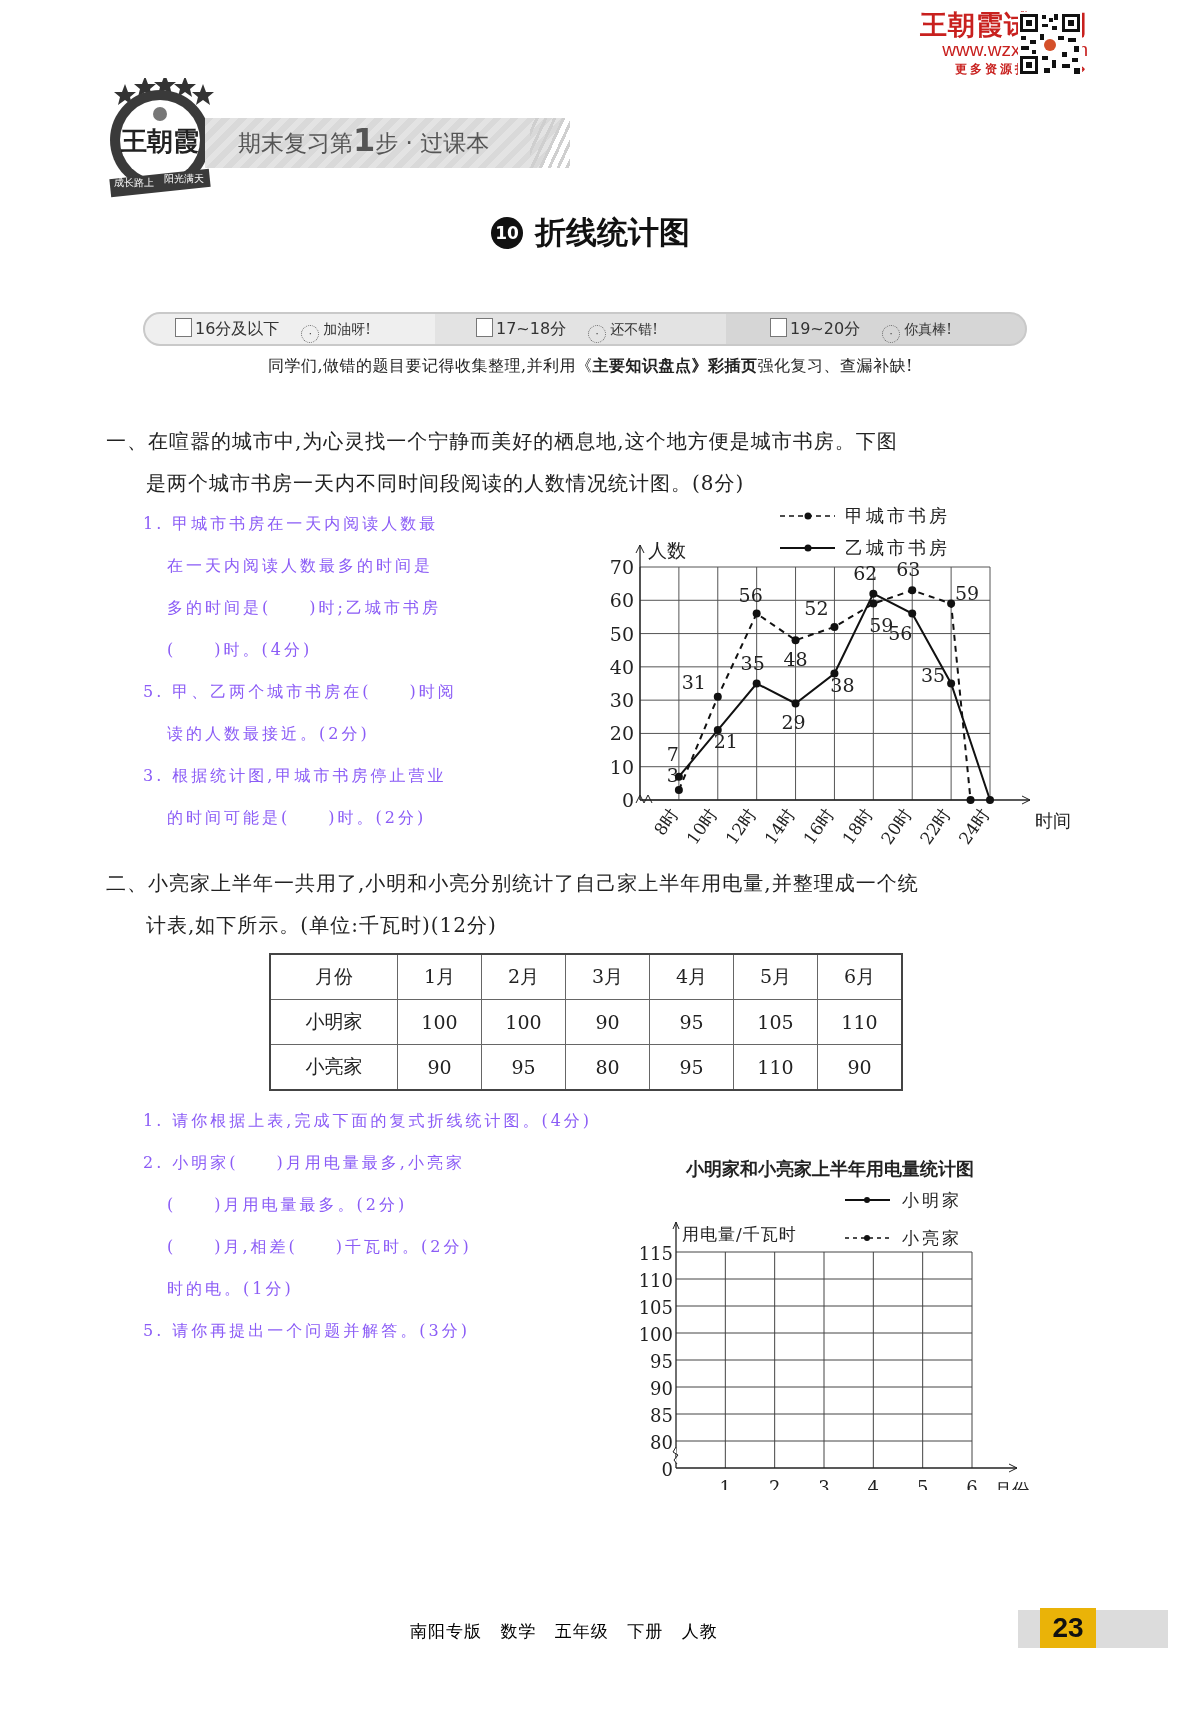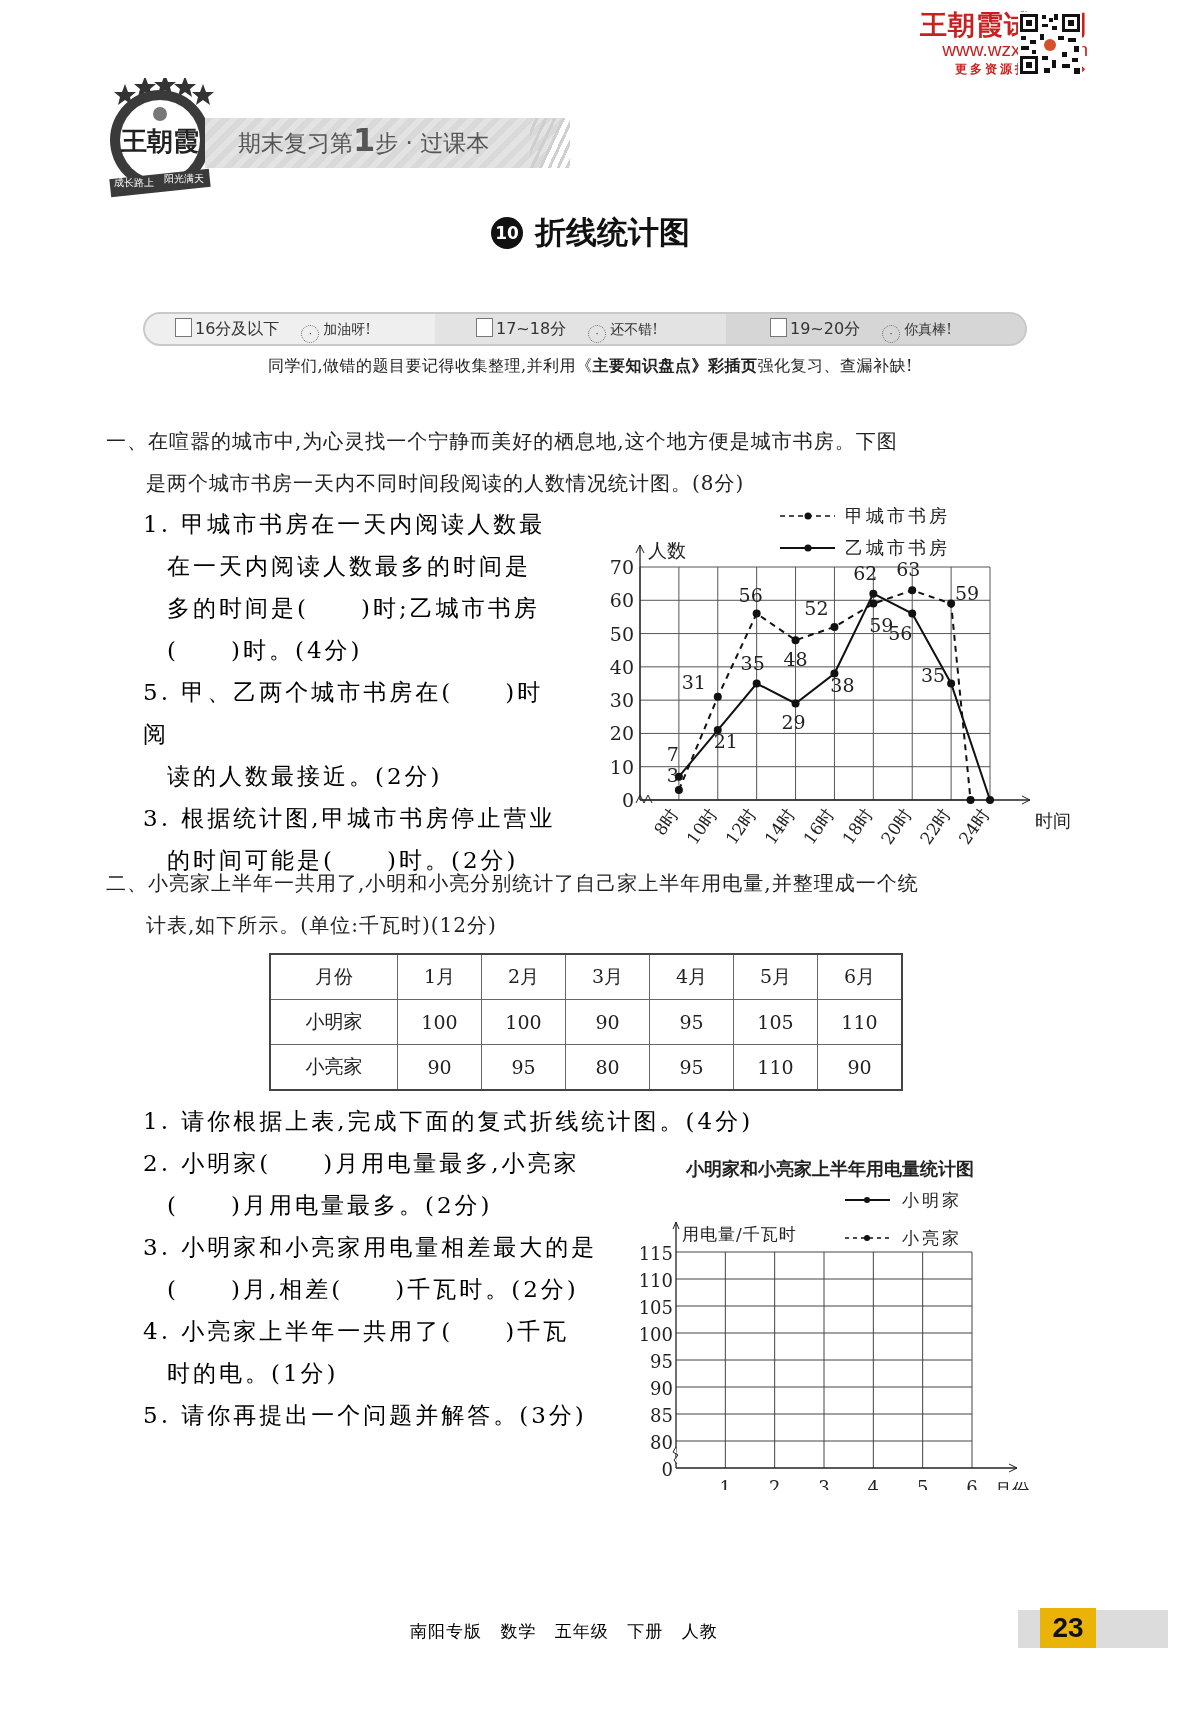--- a/index.html
+++ b/index.html
@@ -32,21 +32,21 @@
   .rating { left: 143px; top: 312px; width: 884px; height: 34px; border: 2px solid #c9c9c9; border-radius: 18px;
             background: linear-gradient(90deg, #efefef 0 33%, #e3e3e3 33% 66%, #d6d6d6 66% 100%); box-sizing: border-box; }
   .rating-item { top: 318px; font-family: "DejaVu Sans", sans-serif; font-size: 16px; color: #333; line-height: 22px; }
   .chk { display: inline-block; width: 15px; height: 17px; border: 1px solid #777; background: #fff; vertical-align: -3px; margin-right: 3px; }
   .face { display: inline-block; width: 16px; height: 16px; border: 1px dotted #666; border-radius: 50%; vertical-align: -3px; margin: 0 4px 0 22px; font-size: 10px; line-height: 16px; text-align: center; }
   .rating-msg { font-family: "DejaVu Serif", serif; font-size: 14px; }
   .tip { left: 0; width: 1181px; top: 356px; text-align: center; font-size: 16px; color: #222; letter-spacing: 0.5px; }
   .tip b { font-family: Liberation Sans, sans-serif; }
   
   .sec { font-size: 20px; line-height: 42px; letter-spacing: 1px; color: #222; }
-  .q { font-size: 23px; line-height: 42px; letter-spacing: 3px; color: #000000; }
+  .q { font-size: 16px; line-height: 42px; letter-spacing: 3px; color: #8b5cf6; }
   
   table.usage { position: absolute; left: 269px; top: 953px; border-collapse: collapse; font-size: 19px; }
   table.usage td { border: 1.5px solid #666; height: 44px; text-align: center; padding: 0; }
   table.usage { border: 2px solid #444; }
   
   .footer { left: 410px; top: 1620px; font-size: 17px; color: #000000; word-spacing: 12px; letter-spacing: 1px; }
   .pagebox { left: 1018px; top: 1610px; width: 150px; height: 38px; background: #dcdcdc; }
   .pagenum { left: 1040px; top: 1608px; width: 56px; height: 40px; background: #eab308; font-family: "Liberation Sans", sans-serif; font-weight: bold; font-size: 28px; text-align: center; line-height: 40px; color: #111; }
   svg text { font-family: "DejaVu Serif", "Liberation Serif", serif; }
 </style>
@@ -283,23 +283,21 @@
     <td>110</td>
     <td>90</td>
   </tr>
 </tbody>
   </table>
 
 <div class="abs q" style="left:143px; top:1100px; width:470px;">
   <div style="white-space:nowrap">1. 请你根据上表,完成下面的复式折线统计图。(4分)</div>
   <div>2. 小明家(　　)月用电量最多,小亮家</div>
   <div style="padding-left:24px">(　　)月用电量最多。(2分)</div>
-  <div>3. 小明家和小亮家用电量相差最大的是</div>
   <div style="padding-left:24px">(　　)月,相差(　　)千瓦时。(2分)</div>
-  <div>4. 小亮家上半年一共用了(　　)千瓦</div>
   <div style="padding-left:24px">时的电。(1分)</div>
   <div>5. 请你再提出一个问题并解答。(3分)</div>
 </div>
 
 <svg id="chart2" class="abs" style="left:600px; top:1150px;" width="460" height="340">
     <text x="230" y="25" text-anchor="middle" font-size="18" font-weight="bold" fill="#222" style="font-family:&quot;DejaVu Sans&quot;,sans-serif">小明家和小亮家上半年用电量统计图</text>
     <line x1="245" y1="50" x2="290" y2="50" stroke="#111" stroke-width="2"></line>
     <circle cx="267" cy="50" r="3" fill="#111"></circle>
     <text x="302" y="56" font-size="17" fill="#222" letter-spacing="3">小明家</text>
     <line x1="245" y1="88" x2="290" y2="88" stroke="#111" stroke-width="1.5" stroke-dasharray="4,4"></line>

